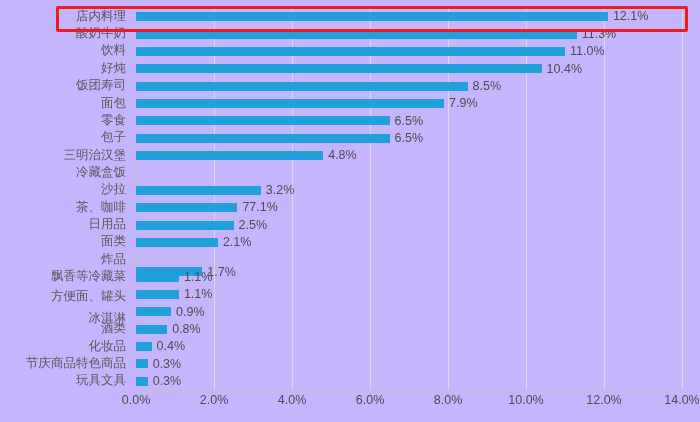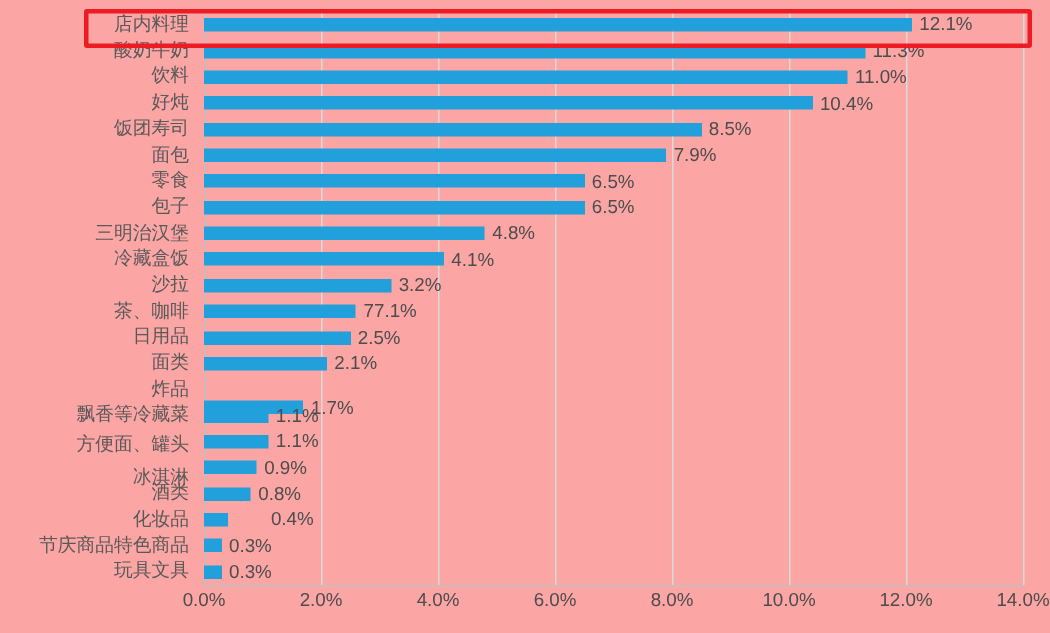--- a/index.html
+++ b/index.html
@@ -7,21 +7,21 @@
     padding: 0;
     background: #ffffff;
   }
   body {
     font-family: "Liberation Sans", "DejaVu Sans", sans-serif;
   }
   #chart-root {
     position: relative;
     width: 700px;
     height: 422px;
-    background: #fca5a5;
+    background: #c4b5fd;
     overflow: hidden;
   }
 
   
   .plot-area {
     position: absolute;
     left: 136px;
     top: 8px;
     width: 546px;   
     height: 382px;
@@ -191,24 +191,20 @@
           <span class="bar-label" style="color: rgb(77, 77, 77);">6.5%</span>
         </div>
         <div class="row" style="top: 121.545px; height: 17.3636px;">
           <div class="bar" title="包子 6.5%" style="width: 253.5px; background: rgb(33, 160, 220);"></div>
           <span class="bar-label" style="color: rgb(77, 77, 77);">6.5%</span>
         </div>
         <div class="row" style="top: 138.909px; height: 17.3636px;">
           <div class="bar" title="三明治汉堡 4.8%" style="width: 187.2px; background: rgb(33, 160, 220);"></div>
           <span class="bar-label" style="color: rgb(77, 77, 77);">4.8%</span>
         </div>
-        <div class="row" style="top: 156.273px; height: 17.3636px;">
-          <div class="bar" title="冷藏盒饭 4.1%" style="width: 159.9px; background: rgb(33, 160, 220);"></div>
-          <span class="bar-label" style="color: rgb(77, 77, 77);">4.1%</span>
-        </div>
         <div class="row" style="top: 173.636px; height: 17.3636px;">
           <div class="bar" title="沙拉 3.2%" style="width: 124.8px; background: rgb(33, 160, 220);"></div>
           <span class="bar-label" style="color: rgb(77, 77, 77);">3.2%</span>
         </div>
         <div class="row" style="top: 191px; height: 17.3636px;">
           <div class="bar" title="茶、咖啡 2.6%" style="width: 101.4px; background: rgb(33, 160, 220);"></div>
           <span class="bar-label" style="color: rgb(77, 77, 77);">77.1%</span>
         </div>
         <div class="row" style="top: 208.364px; height: 17.3636px;">
           <div class="bar" title="日用品 2.5%" style="width: 97.5px; background: rgb(33, 160, 220);"></div>
@@ -231,21 +227,21 @@
           <span class="bar-label" style="color: rgb(77, 77, 77);">1.1%</span>
         </div>
         <div class="row" style="top: 295.182px; height: 17.3636px;">
           <div class="bar" title="方便面、罐头 0.9%" style="width: 35.1px; background: rgb(33, 160, 220);"></div>
           <span class="bar-label" style="color: rgb(77, 77, 77);">0.9%</span>
         </div>
         <div class="row" style="top: 312.545px; height: 17.3636px;">
           <div class="bar" title="酒类 0.8%" style="width: 31.2px; background: rgb(33, 160, 220);"></div>
           <span class="bar-label" style="color: rgb(77, 77, 77);">0.8%</span>
         </div>
-        <div class="row" style="top: 329.909px; height: 17.3636px; gap: 24px;">
+        <div class="row" style="top: 329.909px; height: 17.3636px;">
           <div class="bar" title="化妆品 0.4%" style="width: 15.6px; background: rgb(33, 160, 220);"></div>
           <span class="bar-label" style="color: rgb(77, 77, 77);">0.4%</span>
         </div>
         <div class="row" style="top: 347.273px; height: 17.3636px;">
           <div class="bar" title="节庆商品特色商品 0.3%" style="width: 11.7px; background: rgb(33, 160, 220);"></div>
           <span class="bar-label" style="color: rgb(77, 77, 77);">0.3%</span>
         </div>
         <div class="row" style="top: 364.636px; height: 17.3636px;">
           <div class="bar" title="玩具文具 0.3%" style="width: 11.7px; background: rgb(33, 160, 220);"></div>
           <span class="bar-label" style="color: rgb(77, 77, 77);">0.3%</span>

